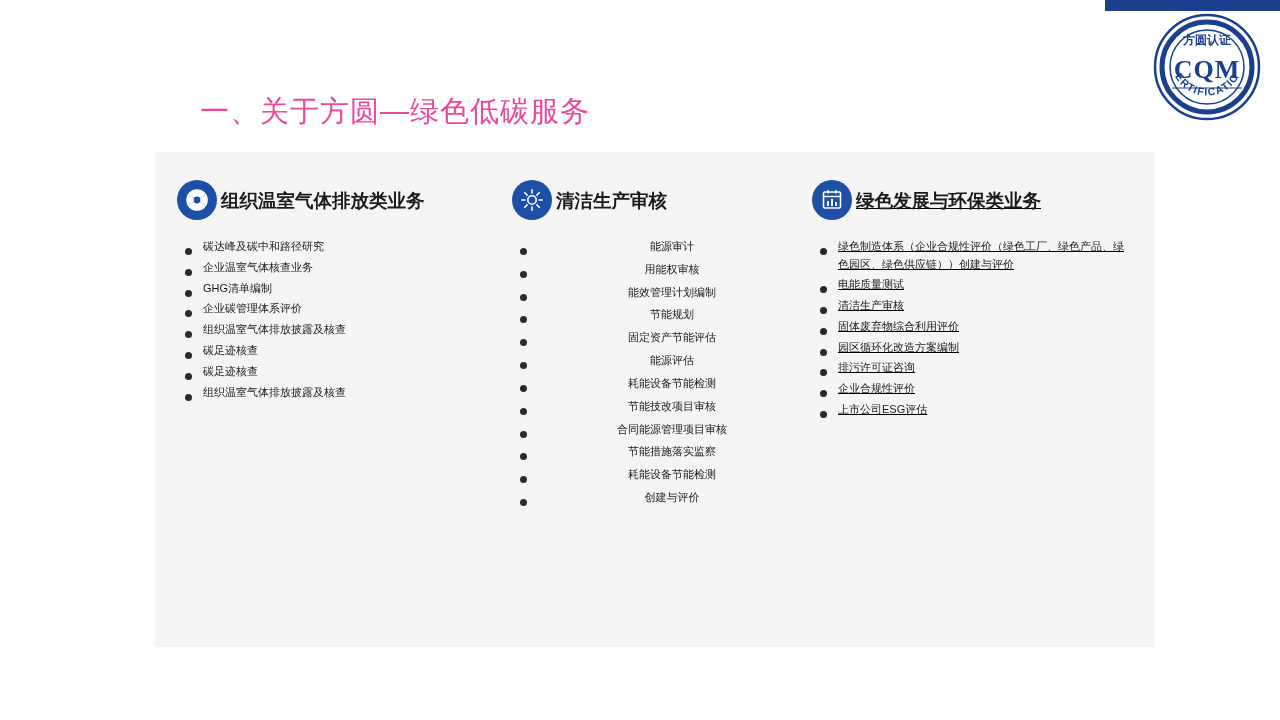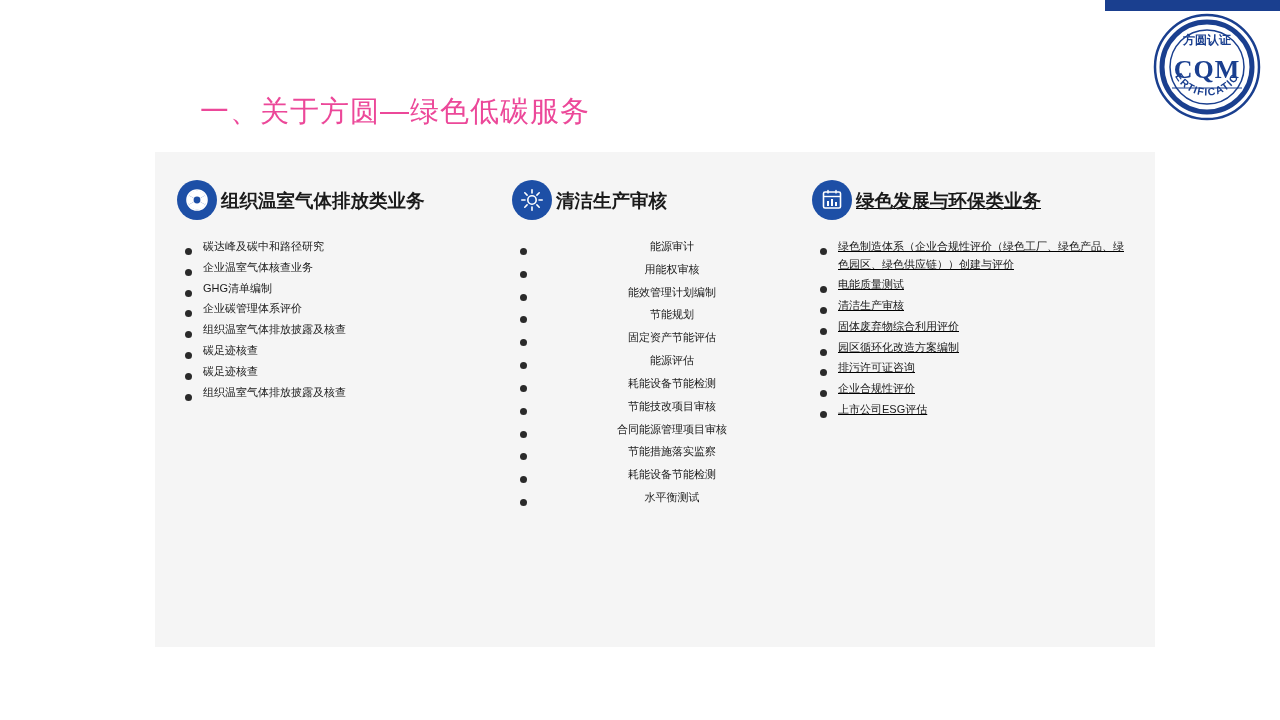--- a/index.html
+++ b/index.html
@@ -204,21 +204,21 @@
         <li>用能权审核</li>
         <li>能效管理计划编制</li>
         <li>节能规划</li>
         <li>固定资产节能评估</li>
         <li>能源评估</li>
         <li>耗能设备节能检测</li>
         <li>节能技改项目审核</li>
         <li>合同能源管理项目审核</li>
         <li>节能措施落实监察</li>
         <li>耗能设备节能检测</li>
-        <li>水平衡测试</li>
+        <li>创建与评价</li>
       </ul>
     </div>
 
     <div class="col col-3">
       <div class="col-head">
         <span class="badge">
           <svg width="24" height="24" viewBox="0 0 24 24">
             <rect x="3.5" y="4" width="17" height="16" rx="1.5" fill="none" stroke="#ffffff" stroke-width="1.6"></rect>
             <line x1="3.5" y1="8.5" x2="20.5" y2="8.5" stroke="#ffffff" stroke-width="1.4"></line>
             <g fill="#ffffff">

